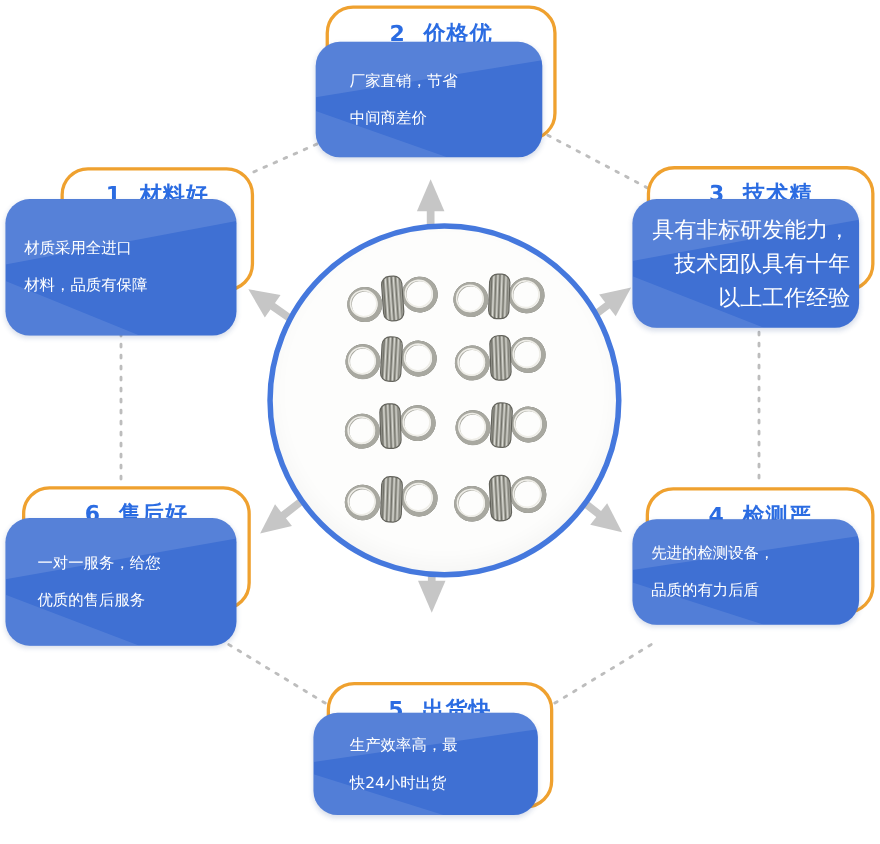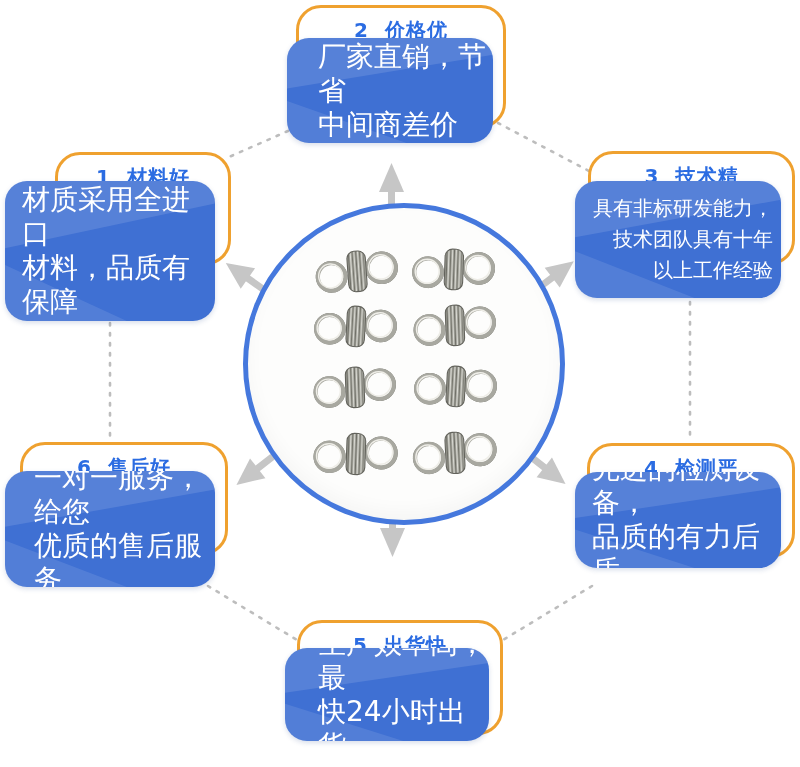--- a/index.html
+++ b/index.html
@@ -34,27 +34,27 @@
   }
   .bubble::before{
     content:"";position:absolute;inset:0;background:rgba(255,255,255,0.12);
     clip-path:polygon(0 0,100% 0,100% 16%,0 48%);pointer-events:none;
   }
   .bubble::after{
     content:"";position:absolute;inset:0;background:rgba(255,255,255,0.10);
     clip-path:polygon(0 60%,58% 100%,0 100%);pointer-events:none;
   }
   .body-text{
-    position:relative;color:#ffffff;font-size:28px;line-height:34px;
+    position:relative;color:#ffffff;font-size:14px;line-height:34px;
     white-space:pre-line;z-index:1;
   }
   .lines-3 .body-text{font-size:20px;line-height:31px;}
   
   #st1 .frame{left:55px;top:152px;width:176px;height:113px;}
-  #st1 .bubble{left:5px;top:181px;width:210px;height:140px;padding-left:17px;}
+  #st1 .bubble{left:5px;top:181px;width:210px;height:124px;padding-left:17px;}
   #st2 .frame{left:296px;top:5px;width:210px;height:123px;}
   #st2 .bubble{left:287px;top:38px;width:206px;height:105px;padding-left:31px;}
   #st3 .frame{left:588px;top:151px;width:207px;height:114px;}
   #st3 .bubble{left:575px;top:181px;width:206px;height:117px;padding-left:18px;text-align:right;}
   #st4 .frame{left:587px;top:443px;width:208px;height:115px;}
   #st4 .bubble{left:575px;top:472px;width:206px;height:96px;padding-left:17px;}
   #st5 .frame{left:297px;top:620px;width:206px;height:115px;}
   #st5 .bubble{left:285px;top:648px;width:204px;height:93px;padding-left:33px;}
   #st6 .frame{left:20px;top:442px;width:208px;height:113px;}
   #st6 .bubble{left:5px;top:471px;width:210px;height:116px;padding-left:29px;}

